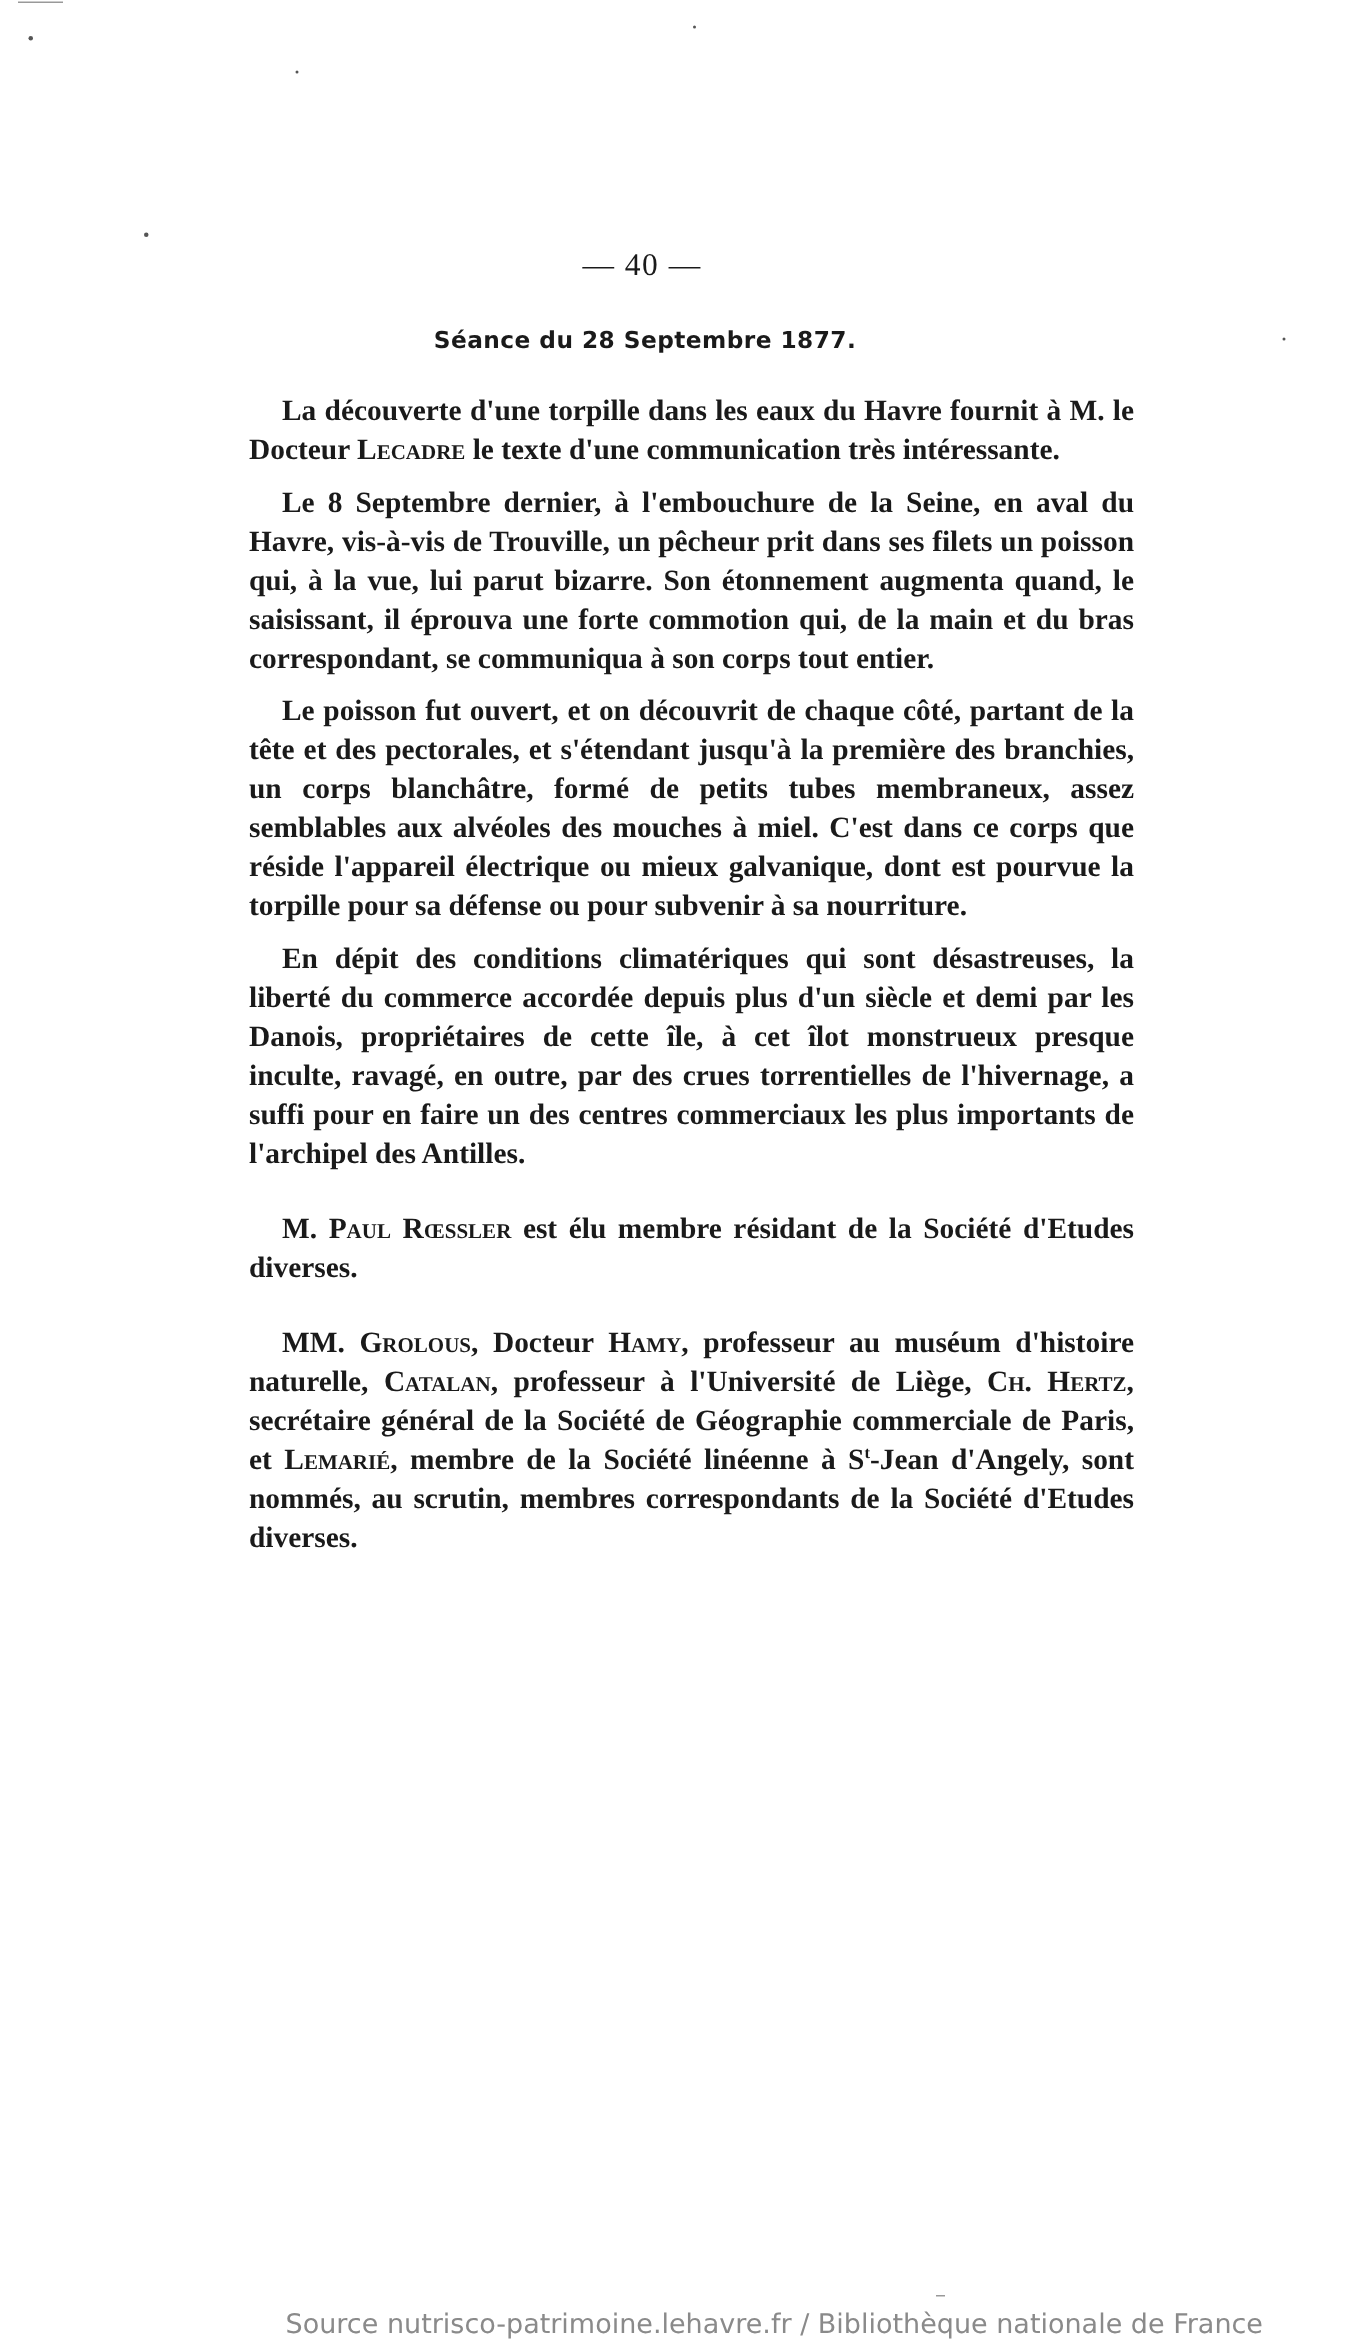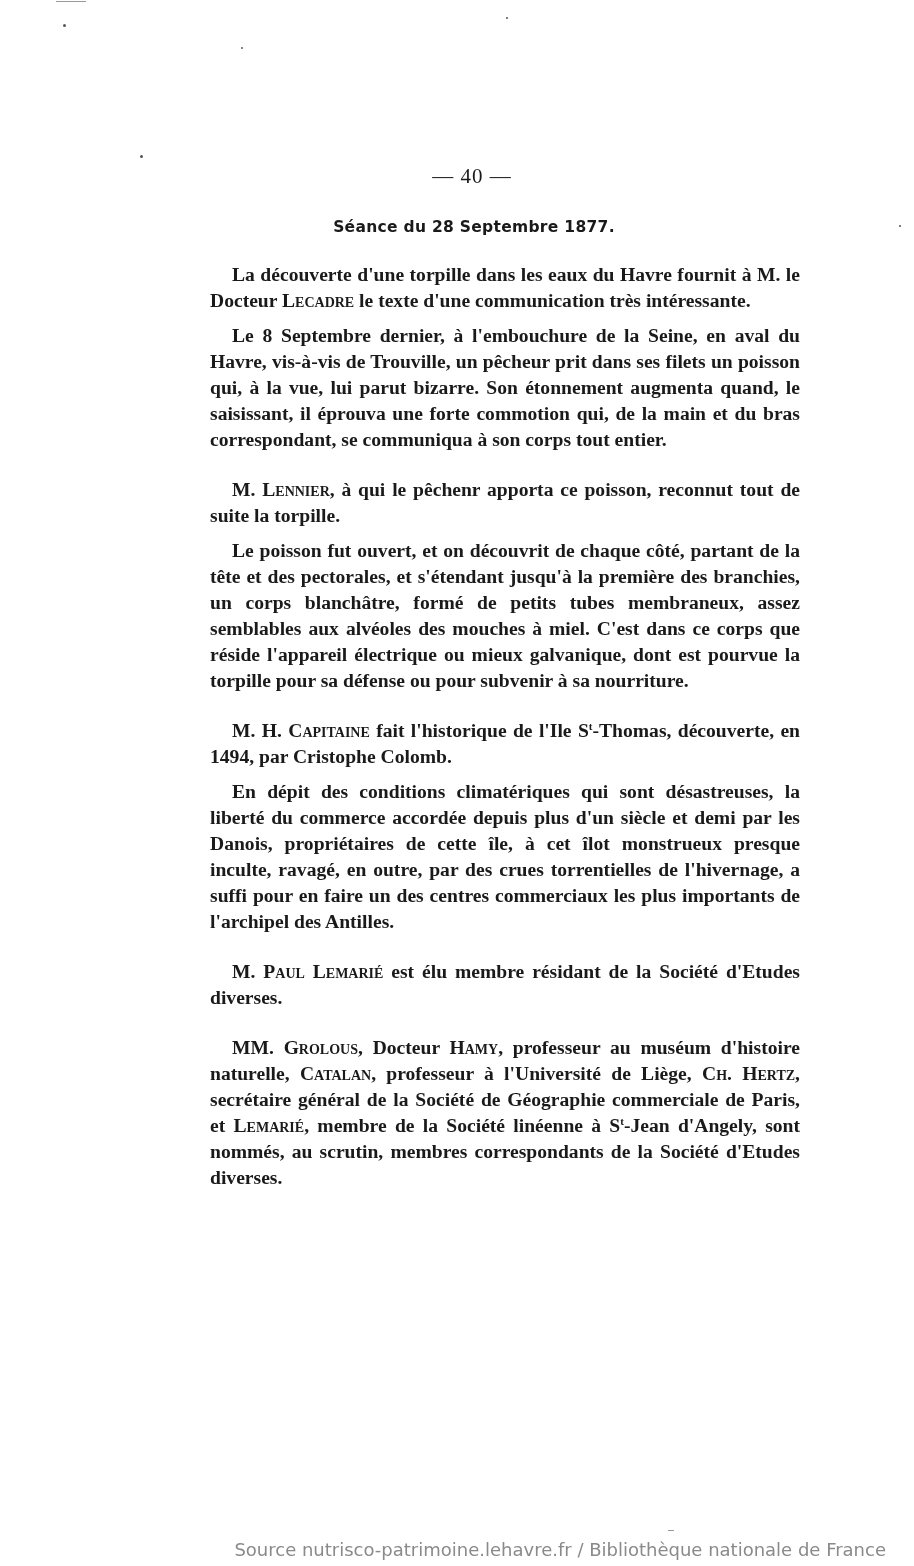--- a/index.html
+++ b/index.html
@@ -13,21 +13,20 @@
     position: relative;
     overflow: hidden;
     font-family: "DejaVu Serif", "Liberation Serif", serif;
     color: #1a1a1a;
   }
   .page {
     position: absolute;
     left: 0; top: 0;
     width: 856px;
     height: 1566px;
-    margin-left: 44px;
   }
   .speck {
     position: absolute;
     background: #555;
     border-radius: 50%;
   }
   .corner-mark {
     position: absolute;
     left: 12px; top: 1px;
     width: 30px; height: 1px;
@@ -106,29 +105,27 @@
   <div class="page-number">— 40 —</div>
 
   <div class="heading">Séance du 28 Septembre 1877.</div>
 
   <div class="body-text">
 
     <p class="para"><span>La découverte d'une torpille  dans les eaux du  Havre fournit à  M. le Docteur </span><span class="sc">Lecadre</span><span>  le texte d'une communication très intéressante.</span></p>
 
     <p class="para gap-sm">Le 8 Septembre dernier, à l'embouchure de la Seine,  en aval du Havre, vis-à-vis de Trouville, un pêcheur prit dans ses filets un poisson qui, à la vue,  lui parut bizarre.  Son étonnement augmenta quand,  le saisissant, il éprouva  une forte commotion qui, de la main et du bras correspondant, se communiqua à son corps tout entier.</p>
 
-    <p class="para gap-lg"><span>M. </span><span class="sc">Lennier</span><span>, à qui le pêchenr apporta ce poisson,  reconnut tout de suite la torpille.</span></p>
 
     <p class="para gap-sm">Le poisson fut ouvert, et on découvrit de chaque côté, partant de la tête et des pectorales, et s'étendant jusqu'à la première des branchies, un corps blanchâtre, formé de petits tubes membraneux, assez semblables aux alvéoles des mouches à miel. C'est dans ce corps que réside l'appareil électrique ou mieux galvanique, dont est pourvue la torpille pour sa défense ou pour subvenir à sa nourriture.</p>
 
-    <p class="para gap-lg"><span>M. H. </span><span class="sc">Capitaine</span><span> fait l'historique de l'Ile S</span><sup>t</sup><span>-Thomas, découverte, en 1494, par Cristophe Colomb.</span></p>
 
     <p class="para gap-sm">En dépit des conditions climatériques qui sont désastreuses, la liberté du commerce accordée depuis plus d'un siècle et demi par les Danois, propriétaires de cette île, à cet îlot monstrueux presque inculte, ravagé, en outre, par des crues  torrentielles de l'hivernage, a suffi pour en faire un des centres  commerciaux les plus importants de l'archipel des Antilles.</p>
 
-    <p class="para gap-lg"><span>M. </span><span class="sc">Paul  Lemarié</span><span>  est élu  membre résidant  de la  Société d'Etudes diverses.</span></p>
+    <p class="para gap-lg"><span>M. </span><span class="sc">Paul  Rœssler</span><span>  est élu  membre résidant  de la  Société d'Etudes diverses.</span></p>
 
     <p class="para gap-lg"><span>MM. </span><span class="sc">Grolous</span><span>, Docteur </span><span class="sc">Hamy</span><span>, professeur au muséum d'histoire naturelle, </span><span class="sc">Catalan</span><span>, professeur à l'Université de Liège, </span><span class="sc">Ch. Hertz</span><span>, secrétaire général de la Société de Géographie commerciale de Paris, et </span><span class="sc">Lemarié</span><span>, membre de la Société linéenne à S</span><sup>t</sup><span>-Jean d'Angely, sont nommés, au scrutin, membres correspondants de la Société d'Etudes diverses.</span></p>
 
   </div>
 
   <div class="footer-dash"></div>
   <div class="footer">Source nutrisco-patrimoine.lehavre.fr / Bibliothèque nationale de France</div>
 </div>
 
 </body></html>

